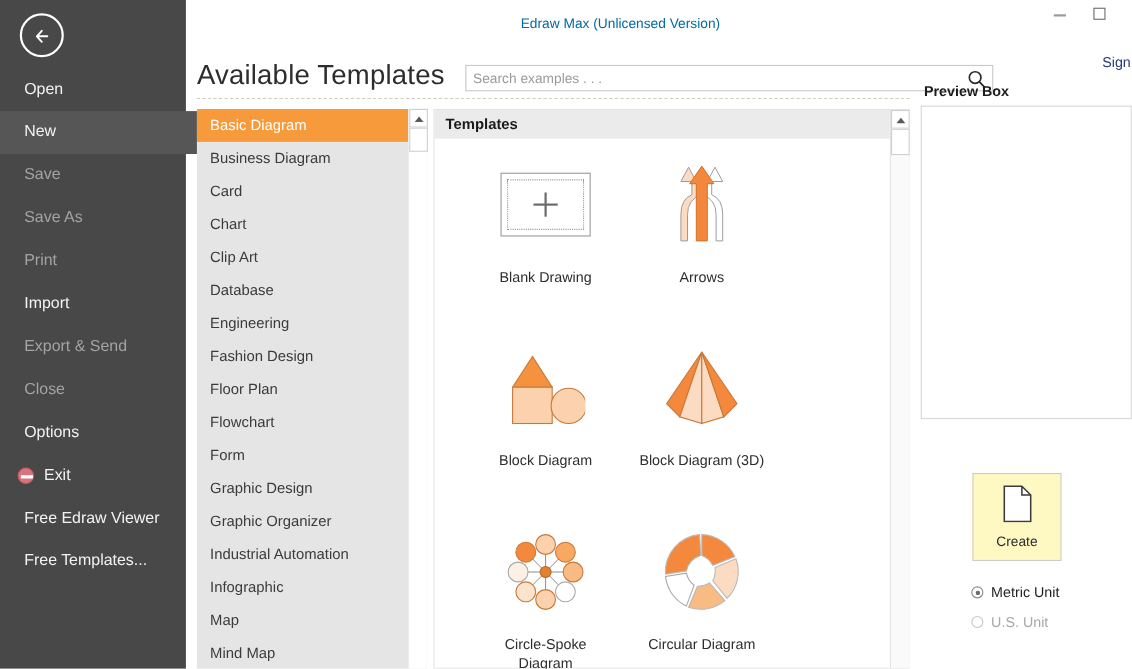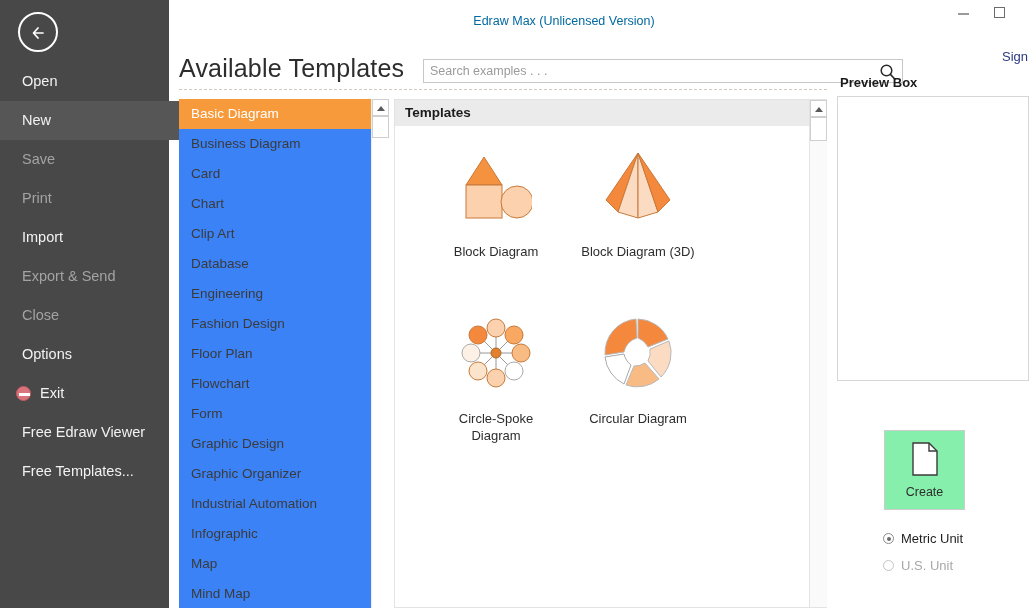--- a/index.html
+++ b/index.html
@@ -112,21 +112,21 @@
   #hdr-rule {
     position: absolute; left: 179px; top: 89px;
     width: 648px; height: 0;
     border-top: 1px dashed #d2c9c0;
   }
 
   
   #cat-panel {
     position: absolute; left: 179px; top: 99px;
     width: 209px; height: 509px;
-    background: #3b82f6;
+    background: #e5e5e5;
   }
   #cat-list {
     position: absolute; left: 0; top: 0;
     width: 192px; height: 509px; overflow: hidden;
   }
   .cat-item {
     height: 30px; line-height: 30px;
     padding-left: 12px;
     font-size: 13.5px; color: #3b3b3b;
     white-space: nowrap; cursor: pointer;
@@ -219,21 +219,21 @@
 
   
   #preview-box {
     position: absolute; left: 837px; top: 96px;
     width: 192px; height: 285px;
     background: #ffffff; border: 1px solid #d6d6d6;
   }
   #create-btn {
     position: absolute; left: 884px; top: 430px;
     width: 81px; height: 80px;
-    border: 1px solid #cccccc; background: #86efac;
+    border: 1px solid #cccccc; background: #fef9c3;
     display: flex; flex-direction: column;
     align-items: center; justify-content: center;
     cursor: pointer;
   }
   #create-label { margin-top: 5px; font-size: 12.5px; color: #2d2d2d; }
   .radio-row {
     position: absolute; display: flex; align-items: center;
     font-size: 13px; white-space: nowrap; cursor: pointer;
   }
   #radio-metric { left: 883px; top: 531px; color: #1f1f1f; }
@@ -269,20 +269,21 @@
   <div id="backstage">
     <div id="back-btn">
       <svg width="24" height="24" viewBox="0 0 24 24" aria-hidden="true">
         <path d="M16 12 H7 M11 7 L6.5 12 L11 17" fill="none" stroke="#ffffff" stroke-width="1.7" stroke-linecap="round" stroke-linejoin="round"></path>
       </svg>
     </div>
     <div id="menu">
       <div class="menu-item">Open</div>
       <div class="menu-item active">New</div>
       <div class="menu-item dim">Save</div>
+      <div class="menu-item dim">Save As</div>
       <div class="menu-item dim">Print</div>
       <div class="menu-item">Import</div>
       <div class="menu-item dim">Export &amp; Send</div>
       <div class="menu-item dim">Close</div>
       <div class="menu-item">Options</div>
       <div class="menu-item exit">
         <span class="exit-icon"></span>
         <span>Exit</span>
       </div>
       <div class="menu-item">Free Edraw Viewer</div>
@@ -329,20 +330,45 @@
       </div>
       <div class="sb-thumb" style="top:17px;height:22px;"></div>
     </div>
   </div>
 
   <div id="tpl-panel">
     <div id="tpl-header">Templates</div>
 
     <div id="tpl-grid">
 
+      <div class="tpl-row">
+        <div class="tpl-cell">
+          <div class="tpl-thumb">
+            <div class="blank-box">
+                <div class="blank-inner"></div>
+              </div>
+          </div>
+          <div class="tpl-label">Blank Drawing</div>
+        </div>
+        <div class="tpl-cell">
+          <div class="tpl-thumb">
+            <svg width="66" height="74" viewBox="0 0 66 74" aria-hidden="true">
+
+              <path d="M14 70 L14 46 Q14 32 24 28 L24 16 L14 16 L21 3 L28 16 L33 16 L33 28
+                       Q20 32 20 46 L20 70 Z" fill="#fbdcc2" stroke="#9b9b9b" stroke-width="0.9"></path>
+
+              <path d="M52 70 L52 46 Q52 32 42 28 L42 16 L52 16 L45 3 L38 16 L33 16 L33 28
+                       Q46 32 46 46 L46 70 Z" fill="#ffffff" stroke="#9b9b9b" stroke-width="0.9"></path>
+
+              <path d="M28 70 L28 18 L22 18 L33 2 L44 18 L38 18 L38 70 Z" fill="#f3873c" stroke="#cf6f2c" stroke-width="0.9"></path>
+            </svg>
+          </div>
+          <div class="tpl-label">Arrows</div>
+        </div>
+      </div>
 
       <div class="tpl-row">
         <div class="tpl-cell">
           <div class="tpl-thumb">
             <svg width="72" height="70" viewBox="0 0 72 70" aria-hidden="true">
               <polygon points="24,6 42,34 6,34" fill="#f5923f" stroke="#c8793a" stroke-width="1"></polygon>
               <rect x="6" y="34" width="36" height="33" fill="#fbd2ad" stroke="#c8793a" stroke-width="1"></rect>
               <circle cx="57" cy="51" r="16" fill="#fbd2ad" stroke="#c8793a" stroke-width="1"></circle>
             </svg>
           </div>

